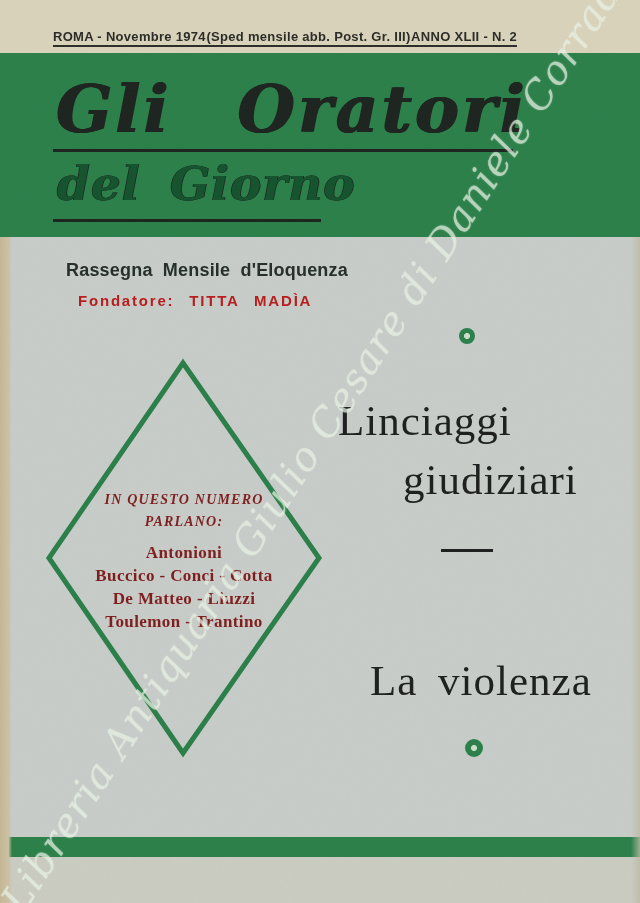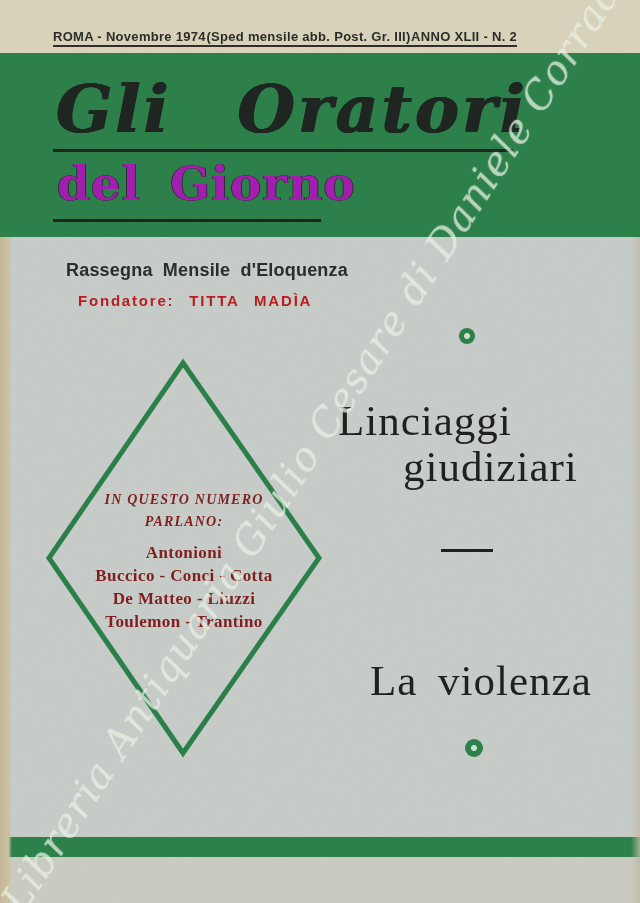--- a/index.html
+++ b/index.html
@@ -29,22 +29,22 @@
   .mast-title{
     position:absolute;left:56px;top:74px;
     font-family:"DejaVu Serif",serif;font-style:italic;font-weight:bold;
     font-size:66px;line-height:70px;color:#1d241f;
     letter-spacing:3px;word-spacing:40px;white-space:nowrap;
     text-shadow:.8px 0 0 #1d241f,-.8px 0 0 #1d241f;
   }
   .mast-rule1{position:absolute;left:53px;top:149px;width:460px;height:3px;background:#1d241f;}
   .mast-sub{
     position:absolute;left:57px;top:158px;
-    font-family:"DejaVu Serif",serif;font-weight:bold;
-    font-size:47px;line-height:52px;color:#a21caf;
+    font-family:"DejaVu Serif",serif;font-style:italic;font-weight:bold;
+    font-size:47px;line-height:52px;color:#14532d;
     letter-spacing:1px;word-spacing:12px;white-space:nowrap;
     text-shadow:.7px 0 0 #1d241f,-.7px 0 0 #1d241f;
   }
   .mast-rule2{position:absolute;left:53px;top:219px;width:268px;height:3px;background:#1d241f;}
   
   .tagline{
     position:absolute;left:66px;top:260px;
     font-family:"Liberation Sans",sans-serif;font-weight:700;font-size:18px;
     color:#262e29;letter-spacing:.2px;word-spacing:5px;white-space:nowrap;
   }
@@ -68,21 +68,21 @@
   .dt-heading{top:489px;font-size:14px;font-weight:bold;font-style:italic;
     line-height:22px;letter-spacing:1.2px;}
   .dt-names{top:541px;font-size:17px;font-weight:bold;line-height:23px;letter-spacing:.4px;}
   .dt-names div{white-space:nowrap;}
   
   .feat{
     position:absolute;font-family:"Liberation Serif",serif;
     font-size:43px;line-height:46px;color:#1d1f1e;letter-spacing:1px;white-space:nowrap;
   }
   .feat.f1a{left:338px;top:398px;}
-  .feat.f1b{left:403px;top:444px;text-align:right;}
+  .feat.f1b{left:403px;top:457px;text-align:right;}
   .feat.f2{left:370px;top:658px;word-spacing:9px;}
   .feat-rule{position:absolute;left:441px;top:549px;width:52px;height:3px;background:#1d1f1e;}
   
   .watermark{
     position:absolute;left:-235px;top:423px;width:1080px;height:64px;
     transform:rotate(-57deg);transform-origin:50% 50%;
     font-family:"DejaVu Serif",serif;font-style:italic;
     font-size:40px;line-height:64px;text-align:center;
     color:rgba(234,243,230,.62);letter-spacing:1px;white-space:nowrap;
     text-shadow:0 0 2px rgba(234,243,230,.35);

